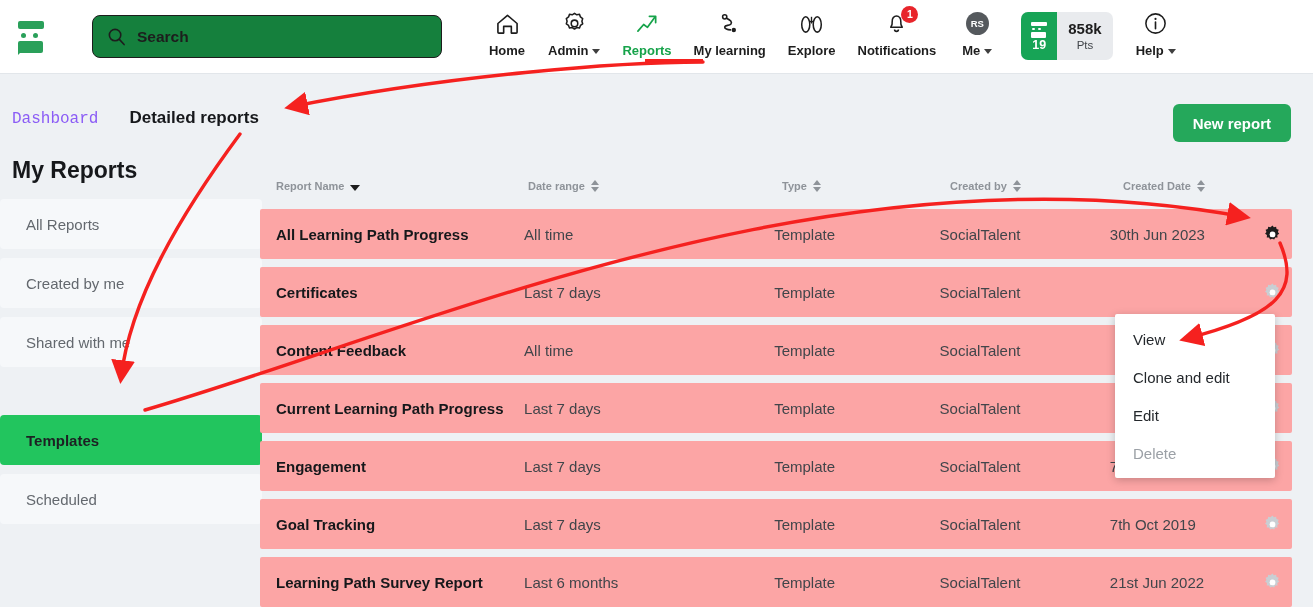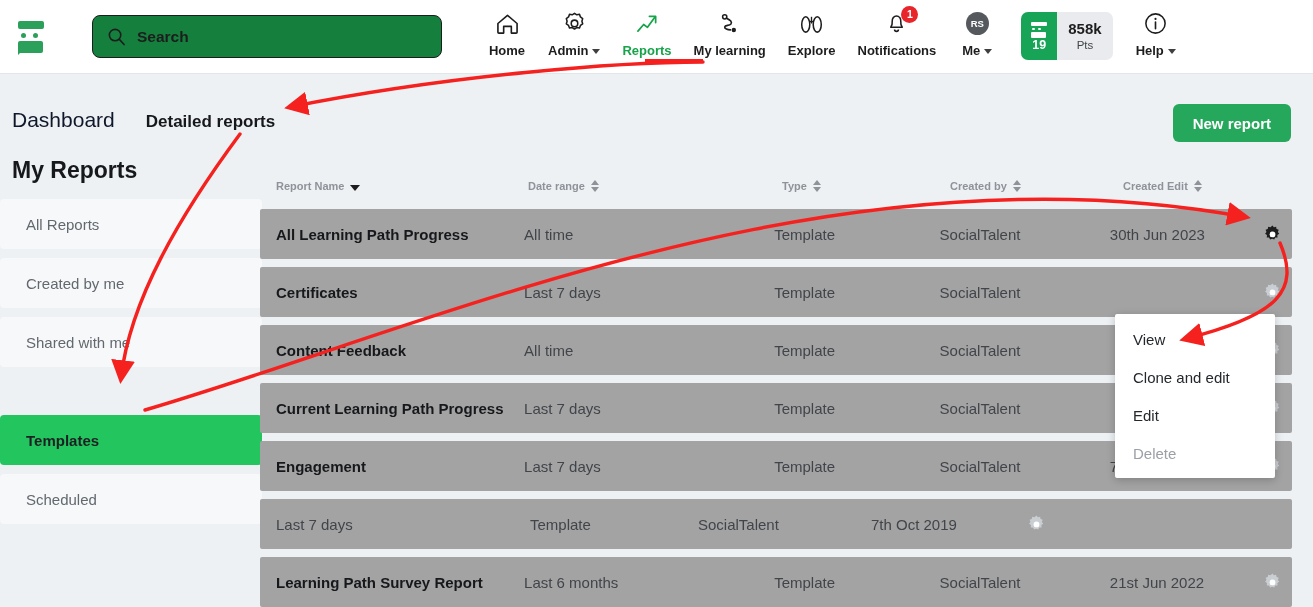--- a/index.html
+++ b/index.html
@@ -127,21 +127,21 @@
     padding: 0 11px; display: flex; flex-direction: column;
     align-items: center; justify-content: center; gap: 2px;
   }
   .pts-big { font-size: 15px; font-weight: 700; color: #1d1d1d; }
   .pts-sub { font-size: 11.5px; color: #41454a; }
 
   
   .body-area { position: absolute; top: 74px; left: 0; width: 1313px; height: 533px; background: #eef1f4; }
 
   .crumbs { position: absolute; top: 34px; left: 12px; display: flex; align-items: baseline; }
-  .crumb-dash { font-size: 21px; color: #0f172a; }
+  .crumb-dash { font-size: 16px; color: #8b5cf6; font-family: Liberation Mono, monospace; }
   .crumb-cur { font-size: 17px; font-weight: 700; color: #16181b; margin-left: 31px; }
 
   .new-report-btn {
     position: absolute; top: 30px; right: 22px;
     background: #25a85b; color: #fff; border: none;
     border-radius: 6px; height: 38px; padding: 0 20px;
     font-family: "Liberation Sans", sans-serif;
     font-size: 15px; font-weight: 700; cursor: pointer;
   }
 
@@ -175,21 +175,21 @@
   .sort-updown .up { border-bottom: 5px solid #8e9399; }
   .sort-updown .dn { border-top: 5px solid #8e9399; }
   .sort-down-only {
     display: inline-block; width: 0; height: 0;
     border-left: 5px solid transparent; border-right: 5px solid transparent;
     border-top: 6px solid #1d1d1d; position: relative; top: 2px;
   }
 
   .t-row {
     display: flex; align-items: center;
-    height: 50px; background: #a3a3a3; margin-bottom: 8px;
+    height: 50px; background: #fca5a5; margin-bottom: 8px;
     padding-left: 16px; border-radius: 2px;
   }
   .c-name { font-size: 15px; font-weight: 700; color: #16181b; }
   .c-plain { font-size: 15px; color: #41454a; }
   .gear-cell { display: flex; align-items: center; justify-content: center; cursor: pointer; }
 
   
   .w-name  { width: 252px; }
   .w-date  { width: 254px; }
   .w-type  { width: 168px; }
@@ -405,21 +405,21 @@
             </i>
           </div>
         <div class="t-col w-by">
             <span>Created by</span>
             <i class="sort-updown">
               <span class="up"></span>
               <span class="dn"></span>
             </i>
           </div>
         <div class="t-col w-cdate">
-            <span>Created Edit</span>
+            <span>Created Date</span>
             <i class="sort-updown">
               <span class="up"></span>
               <span class="dn"></span>
             </i>
           </div>
       </div>
 
       <div class="t-row">
         <div class="c-name  w-name">All Learning Path Progress</div>
         <div class="c-plain w-date">All time</div>
@@ -484,20 +484,21 @@
         <div class="c-plain w-cdate">7th Oct 2019</div>
         <div class="gear-cell w-gear">
           <svg class="gear" viewBox="0 0 24 24">
               <path fill="#c9ced3" d="M12 1.6l1.55 2.1 2.55-.6.55 2.6 2.45 1-1 2.4 1.6 2.1-2.2 1.5.25 2.6-2.6.2-1.2 2.35-2.35-1.1-2.35 1.1-1.2-2.35-2.6-.2.25-2.6-2.2-1.5 1.6-2.1-1-2.4 2.45-1 .55-2.6 2.55.6z"></path>
               <circle cx="12" cy="11.9" r="3.3" fill="#ffffff"></circle>
             </svg>
         </div>
       </div>
 
       <div class="t-row">
+        <div class="c-name  w-name">Goal Tracking</div>
         <div class="c-plain w-date">Last 7 days</div>
         <div class="c-plain w-type">Template</div>
         <div class="c-plain w-by">SocialTalent</div>
         <div class="c-plain w-cdate">7th Oct 2019</div>
         <div class="gear-cell w-gear">
           <svg class="gear" viewBox="0 0 24 24">
               <path fill="#c9ced3" d="M12 1.6l1.55 2.1 2.55-.6.55 2.6 2.45 1-1 2.4 1.6 2.1-2.2 1.5.25 2.6-2.6.2-1.2 2.35-2.35-1.1-2.35 1.1-1.2-2.35-2.6-.2.25-2.6-2.2-1.5 1.6-2.1-1-2.4 2.45-1 .55-2.6 2.55.6z"></path>
               <circle cx="12" cy="11.9" r="3.3" fill="#ffffff"></circle>
             </svg>
         </div>

